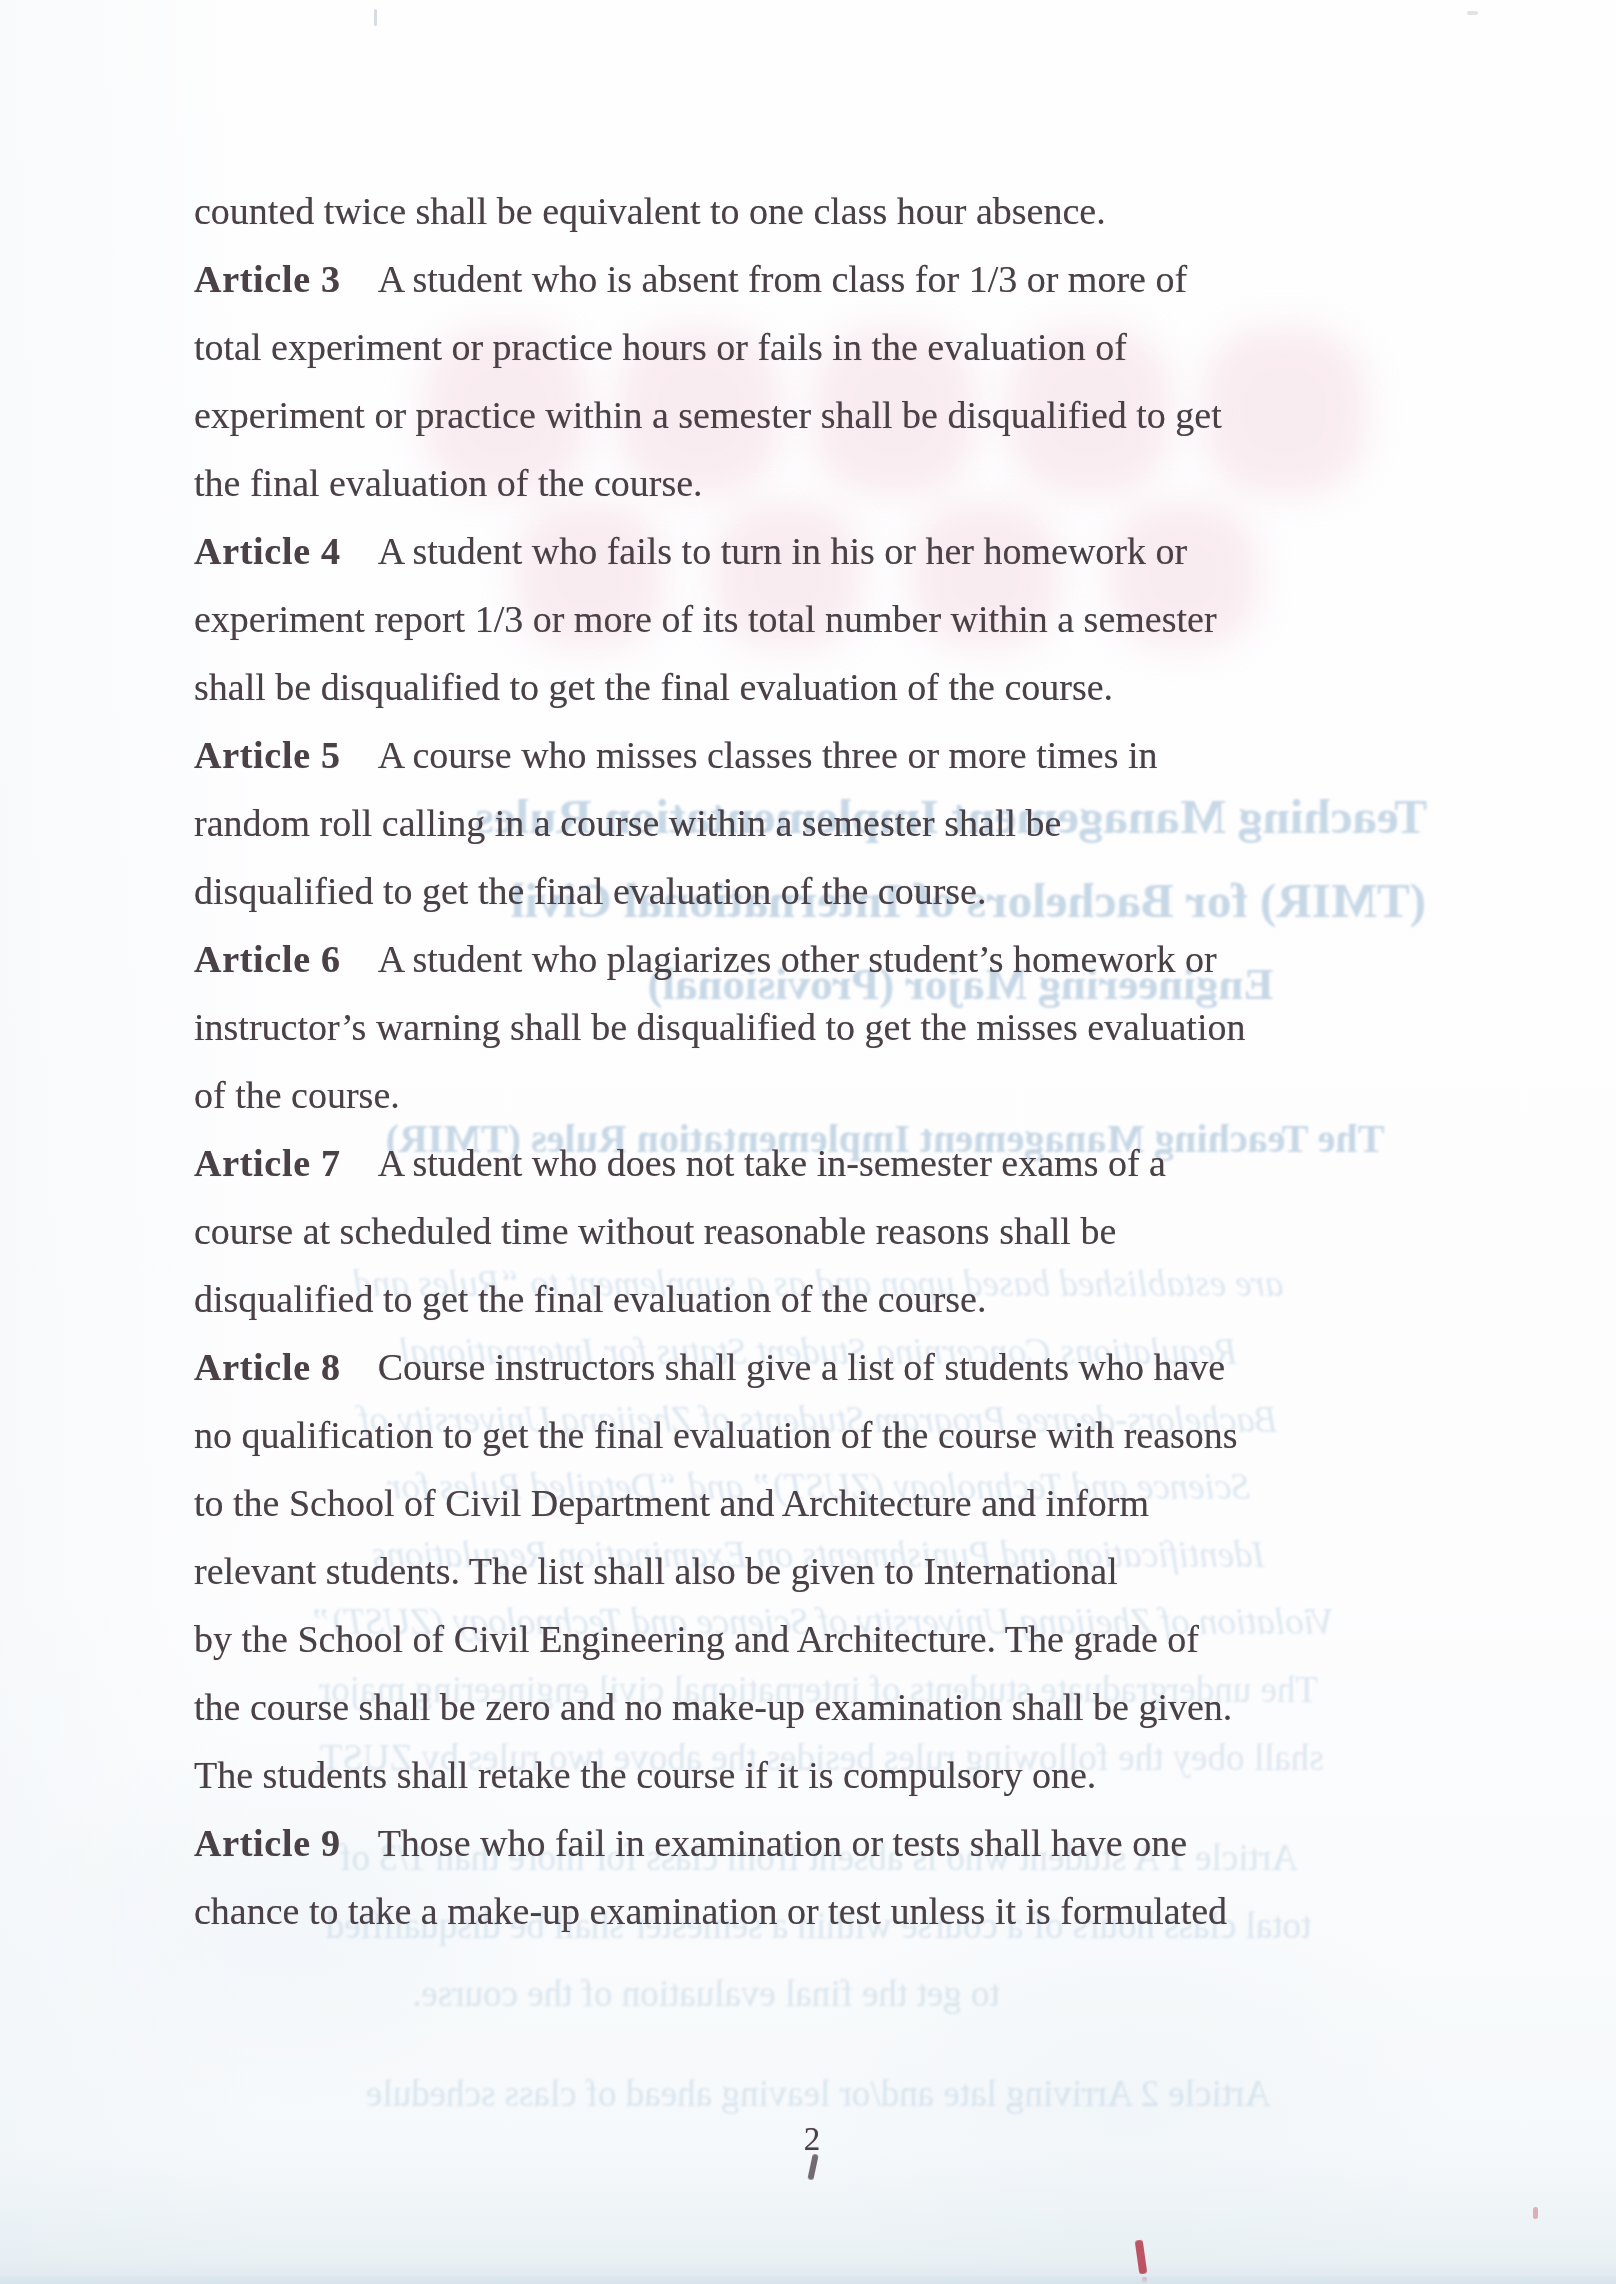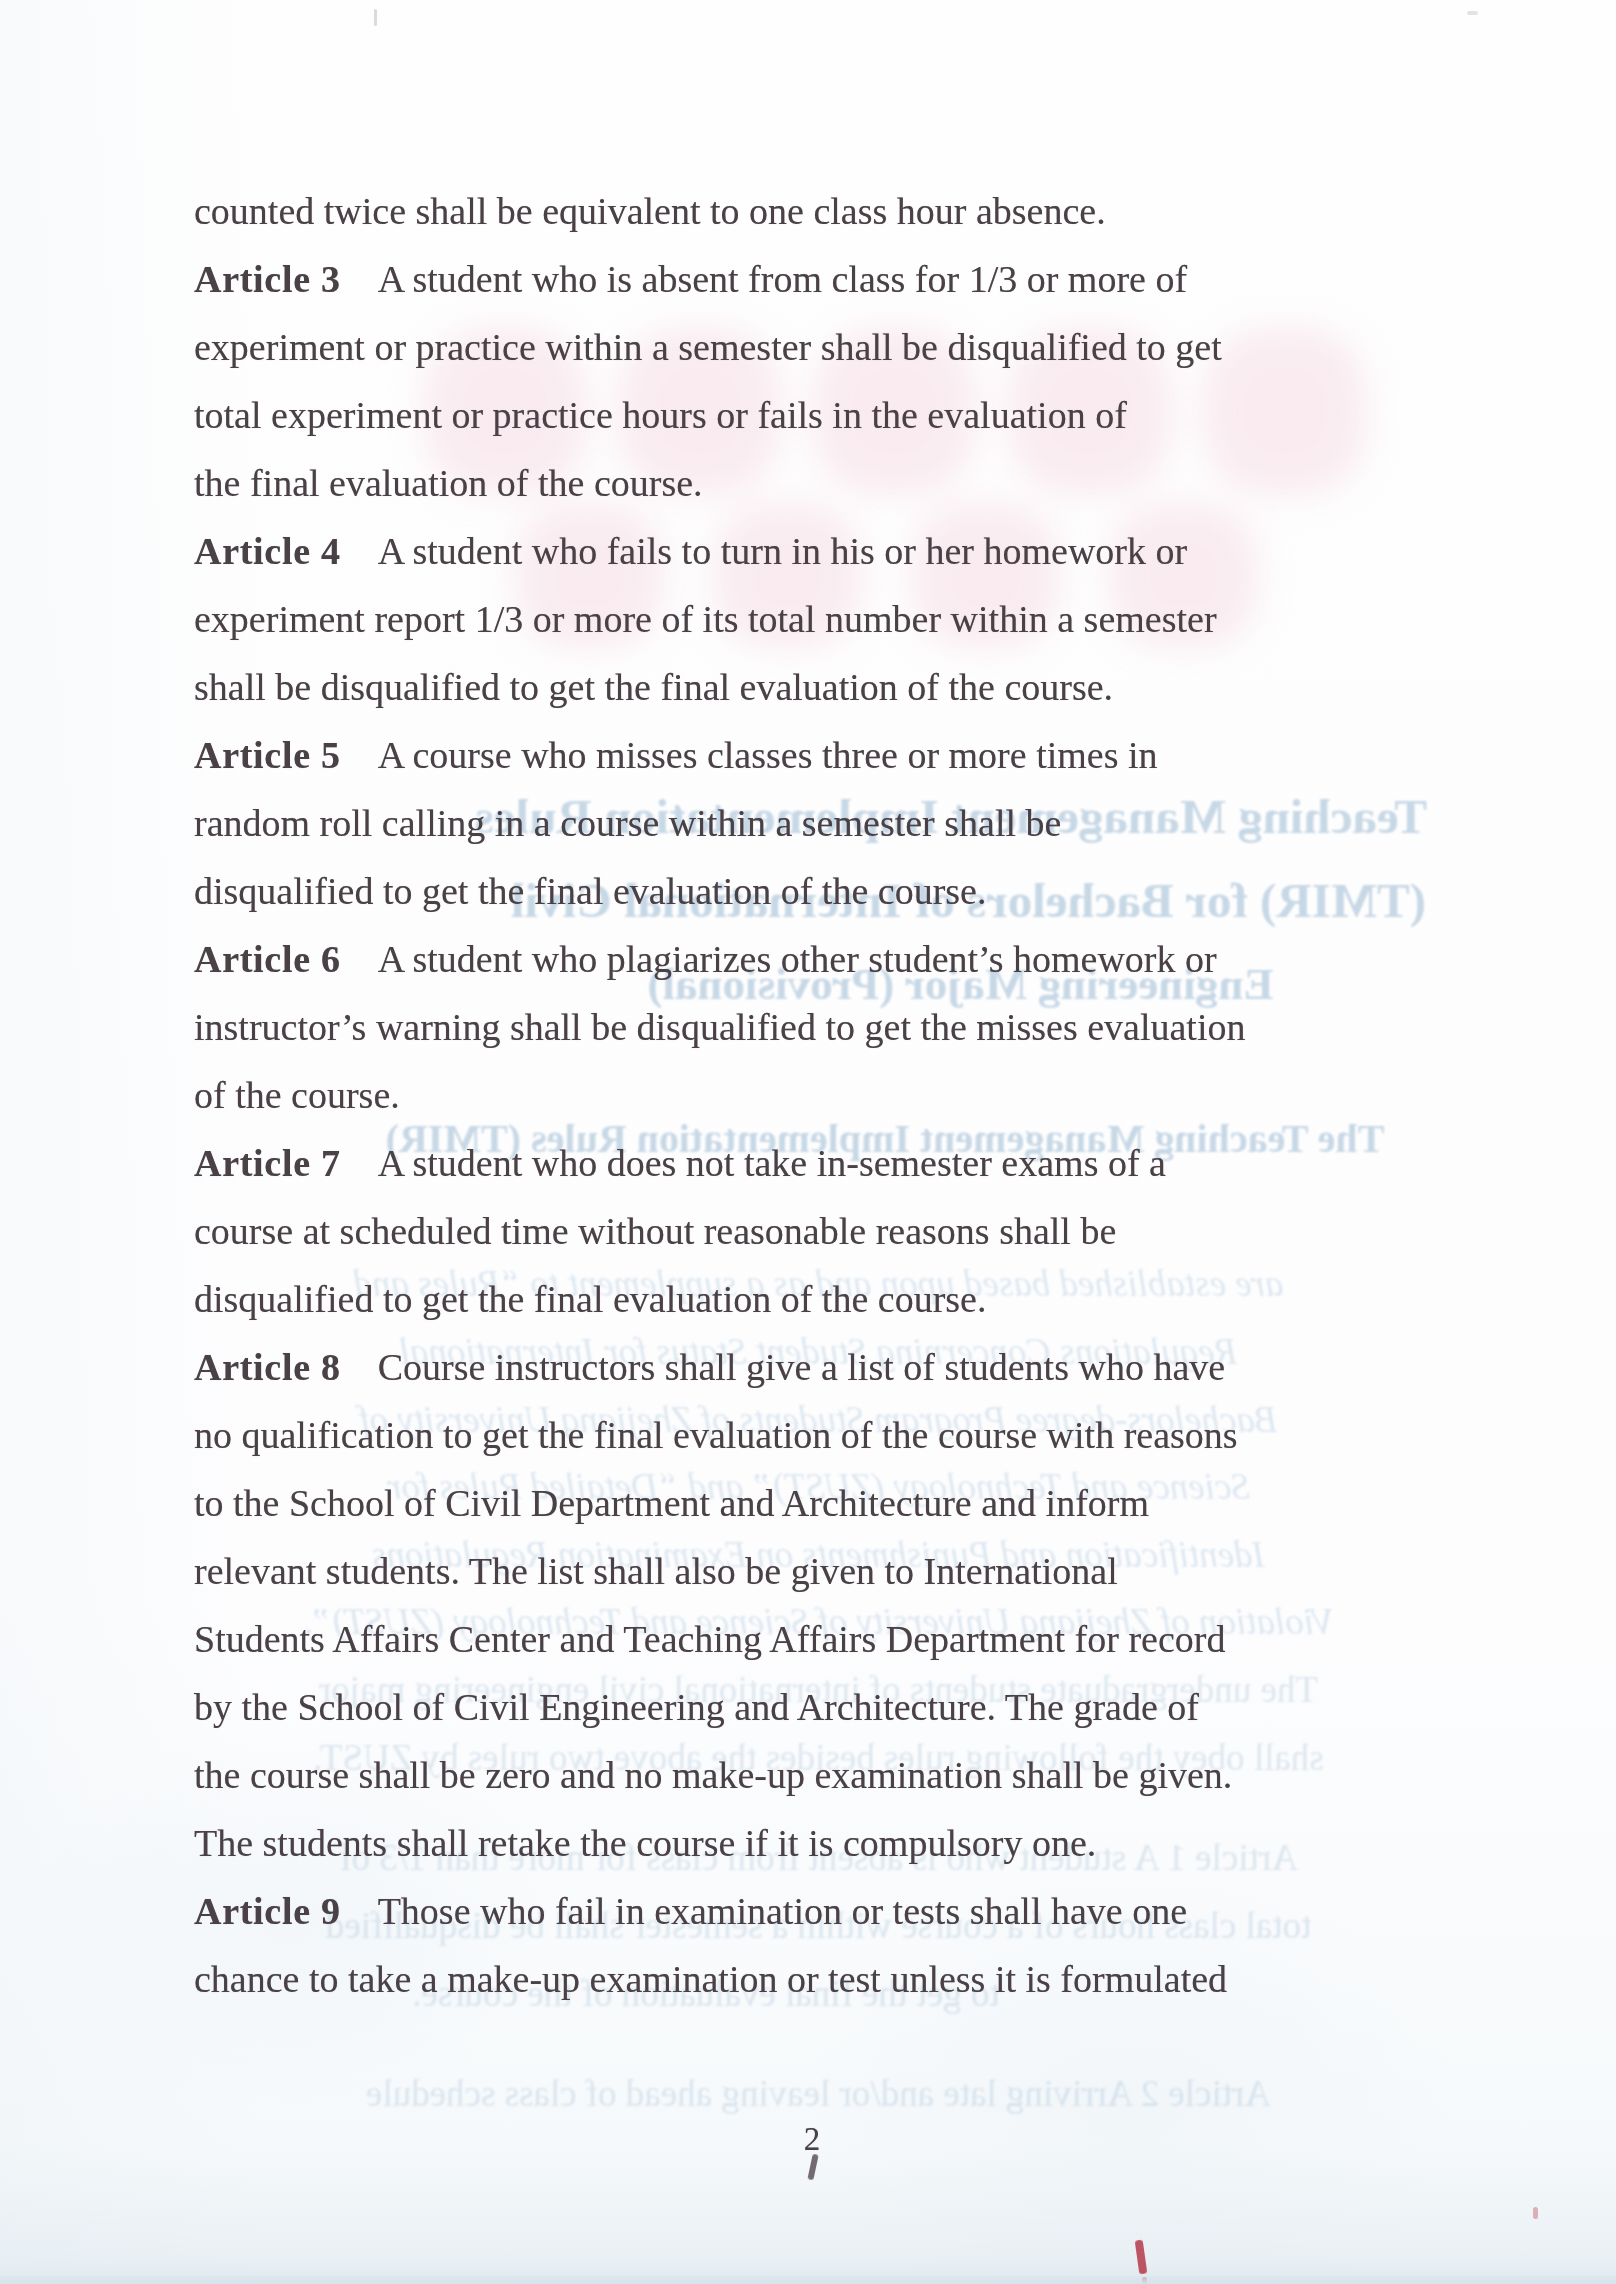--- a/index.html
+++ b/index.html
@@ -90,40 +90,39 @@
       <div class="bleed-line bleed-soft" style="top: 1669px; left: 211px; width: 1215px; font-size: 37px;">The undergraduate students of international civil engineering major</div>
       <div class="bleed-line bleed-soft" style="top: 1737px; left: 211px; width: 1215px; font-size: 37px;">shall obey the following rules besides the above two rules by ZUST.</div>
       <div class="bleed-line bleed-soft" style="top: 1837px; left: 211px; width: 1215px; font-size: 37px;">Article 1  A student who is absent from class for more than 1/3 of</div>
       <div class="bleed-line bleed-soft" style="top: 1905px; left: 211px; width: 1215px; font-size: 37px;">total class hours of a course within a semester shall be disqualified</div>
       <div class="bleed-line bleed-soft" style="top: 1973px; left: 211px; width: 990px; font-size: 37px;">to get the final evaluation of the course.</div>
       <div class="bleed-line bleed-soft" style="top: 2073px; left: 211px; width: 1215px; font-size: 37px;">Article 2  Arriving late and/or leaving ahead of class schedule</div>
     </div>
   <div class="text-block">
       <div class="line"><span class="line-text">counted twice shall be equivalent to one class hour absence.</span></div>
       <div class="line"><span class="article-label">Article 3</span><span class="line-text">A student who is absent from class for 1/3 or more of</span></div>
+      <div class="line"><span class="line-text">total experiment or practice hours or fails in the evaluation of</span></div>
       <div class="line"><span class="line-text">experiment or practice within a semester shall be disqualified to get</span></div>
-      <div class="line"><span class="line-text">total experiment or practice hours or fails in the evaluation of</span></div>
       <div class="line"><span class="line-text">the final evaluation of the course.</span></div>
       <div class="line"><span class="article-label">Article 4</span><span class="line-text">A student who fails to turn in his or her homework or</span></div>
       <div class="line"><span class="line-text">experiment report 1/3 or more of its total number within a semester</span></div>
       <div class="line"><span class="line-text">shall be disqualified to get the final evaluation of the course.</span></div>
       <div class="line"><span class="article-label">Article 5</span><span class="line-text">A course who misses classes three or more times in</span></div>
       <div class="line"><span class="line-text">random roll calling in a course within a semester shall be</span></div>
       <div class="line"><span class="line-text">disqualified to get the final evaluation of the course.</span></div>
       <div class="line"><span class="article-label">Article 6</span><span class="line-text">A student who plagiarizes other student’s homework or</span></div>
       <div class="line"><span class="line-text">instructor’s warning shall be disqualified to get the misses evaluation</span></div>
       <div class="line"><span class="line-text">of the course.</span></div>
       <div class="line"><span class="article-label">Article 7</span><span class="line-text">A student who does not take in-semester exams of a</span></div>
       <div class="line"><span class="line-text">course at scheduled time without reasonable reasons shall be</span></div>
       <div class="line"><span class="line-text">disqualified to get the final evaluation of the course.</span></div>
       <div class="line"><span class="article-label">Article 8</span><span class="line-text">Course instructors shall give a list of students who have</span></div>
       <div class="line"><span class="line-text">no qualification to get the final evaluation of the course with reasons</span></div>
       <div class="line"><span class="line-text">to the School of Civil Department and Architecture and inform</span></div>
       <div class="line"><span class="line-text">relevant students. The list shall also be given to International</span></div>
-      <div class="line"><span class="line-text">Students Affairs Center and Teaching Affairs Department for record</span></div>
       <div class="line"><span class="line-text">by the School of Civil Engineering and Architecture. The grade of</span></div>
       <div class="line"><span class="line-text">the course shall be zero and no make-up examination shall be given.</span></div>
       <div class="line"><span class="line-text">The students shall retake the course if it is compulsory one.</span></div>
       <div class="line"><span class="article-label">Article 9</span><span class="line-text">Those who fail in examination or tests shall have one</span></div>
       <div class="line"><span class="line-text">chance to take a make-up examination or test unless it is formulated</span></div>
     </div>
   <div class="page-number">2</div>
   <div class="marks-layer">
       <div class="ink-mark" style="left: 1137px; top: 2240px; width: 8px; height: 34px; background: rgb(181, 57, 74); opacity: 0.85; transform: rotate(-8deg);"></div>
       <div class="ink-mark" style="left: 1142px; top: 2277px; width: 5.3px; height: 7.3px; background: rgb(181, 57, 74); opacity: 0.5; transform: rotate(0deg);"></div>

